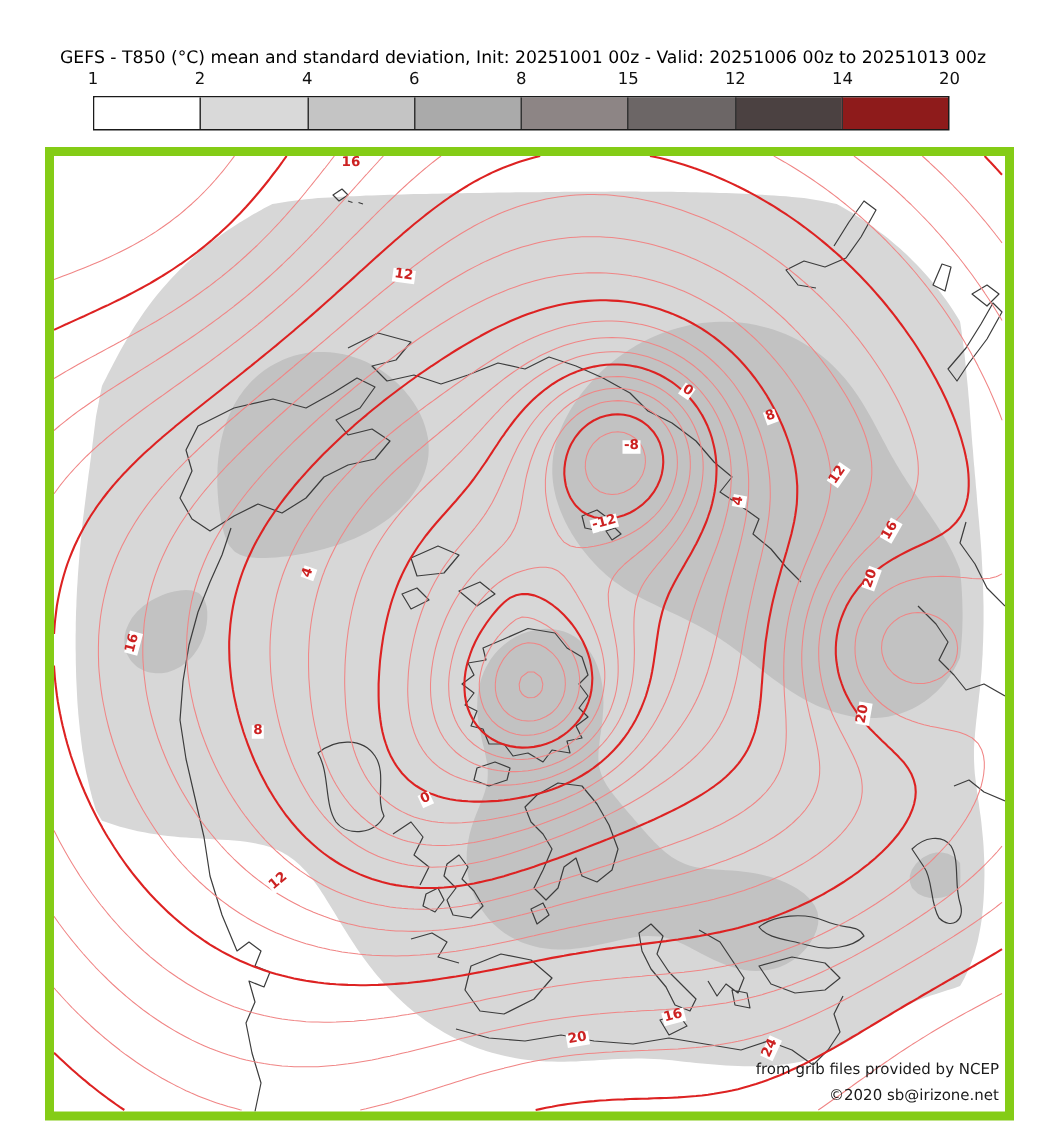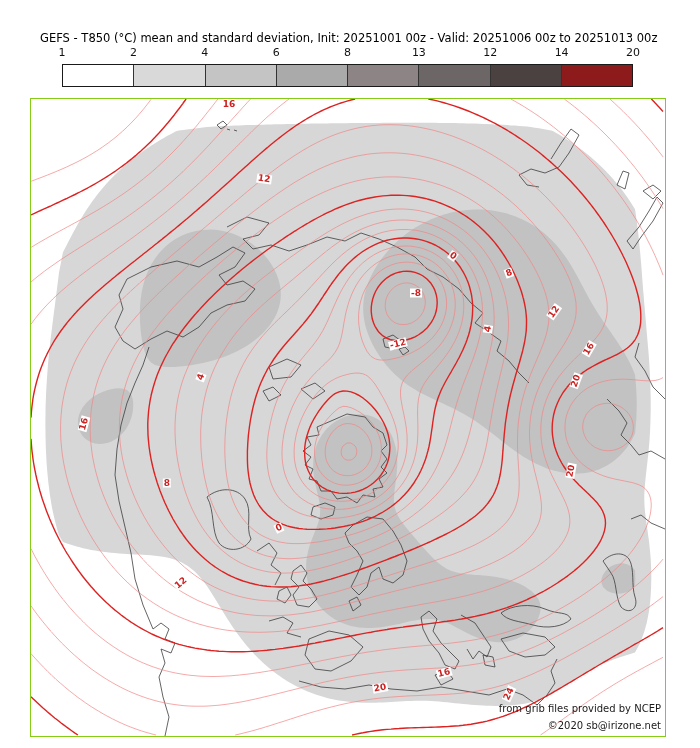--- a/index.html
+++ b/index.html
@@ -6,40 +6,40 @@
   body{width:700px;height:748px;position:relative;overflow:hidden;
        font-family:"DejaVu Sans","Liberation Sans",sans-serif;}
   .title{position:absolute;left:40px;top:31px;font-size:11.5px;color:#000;white-space:nowrap;}
   .cbar-ticks{position:absolute;left:62px;top:46px;width:571px;height:14px;}
   .cbar-ticks span{position:absolute;transform:translateX(-50%);font-size:11px;color:#111;}
   .cbar{position:absolute;left:62px;top:64px;width:571px;height:23px;
         border:1px solid #1a1a1a;display:flex;box-sizing:border-box;}
   .cbar .seg{flex:1 1 0;height:100%;}
   .cbar .seg + .seg{border-left:1px solid #333;}
   .mapframe{position:absolute;left:30px;top:98px;width:634px;height:637px;
-            border:1px solid #84cc16;background:#fff;}
+            border:6px solid #84cc16;background:#fff;}
   .mapframe svg{position:absolute;left:0;top:0;}
   .clabel{position:absolute;font-size:9px;font-weight:bold;color:#cc2222;background:#fff;
           line-height:1;padding:0 1px;transform:translate(-50%,-50%);white-space:nowrap;}
   .attrib{position:absolute;right:4px;font-size:10px;color:#1a1a1a;white-space:nowrap;}
   .attrib1{bottom:22px;}
   .attrib2{bottom:5px;}
 </style>
 </head>
 <body>
 
 <div class="title">GEFS - T850 (°C) mean and standard deviation, Init: 20251001 00z - Valid: 20251006 00z to 20251013 00z</div>
 
 <div class="cbar-ticks">
     <span style="left: 0%;">1</span>
     <span style="left: 12.5%;">2</span>
     <span style="left: 25%;">4</span>
     <span style="left: 37.5%;">6</span>
     <span style="left: 50%;">8</span>
-    <span style="left: 62.5%;">13</span>
+    <span style="left: 62.5%;">15</span>
     <span style="left: 75%;">12</span>
     <span style="left: 87.5%;">14</span>
     <span style="left: 100%;">20</span>
   </div>
 <div class="cbar">
     <div class="seg" style="background: rgb(255, 255, 255);"></div>
     <div class="seg" style="background: rgb(217, 217, 217);"></div>
     <div class="seg" style="background: rgb(196, 196, 196);"></div>
     <div class="seg" style="background: rgb(170, 170, 170);"></div>
     <div class="seg" style="background: rgb(141, 133, 133);"></div>

